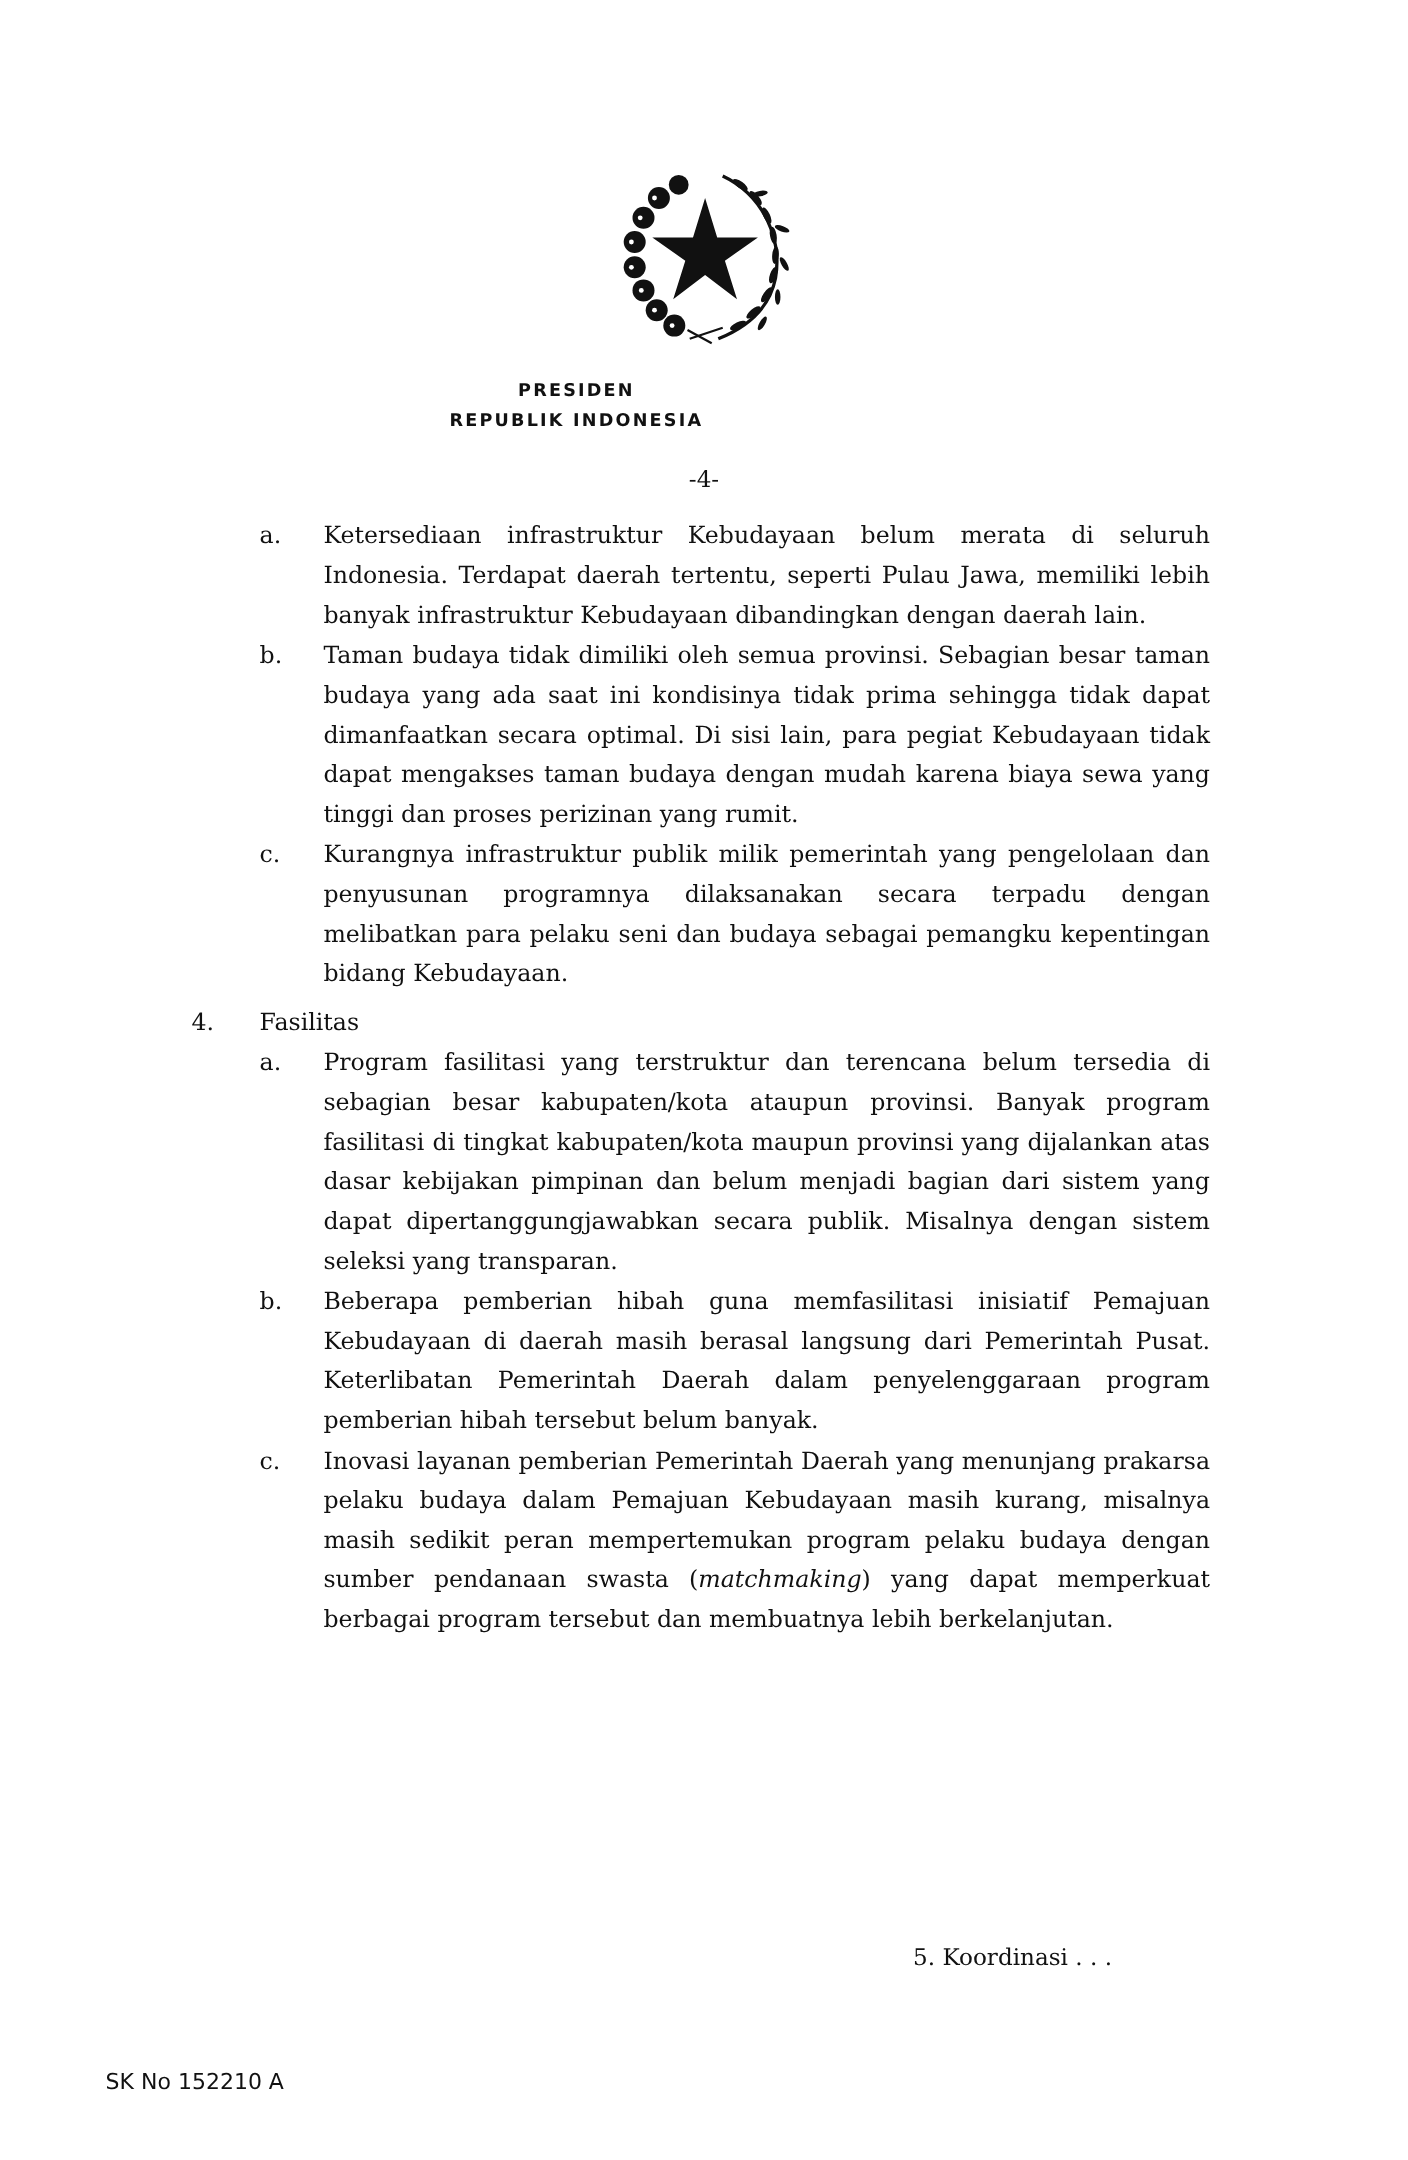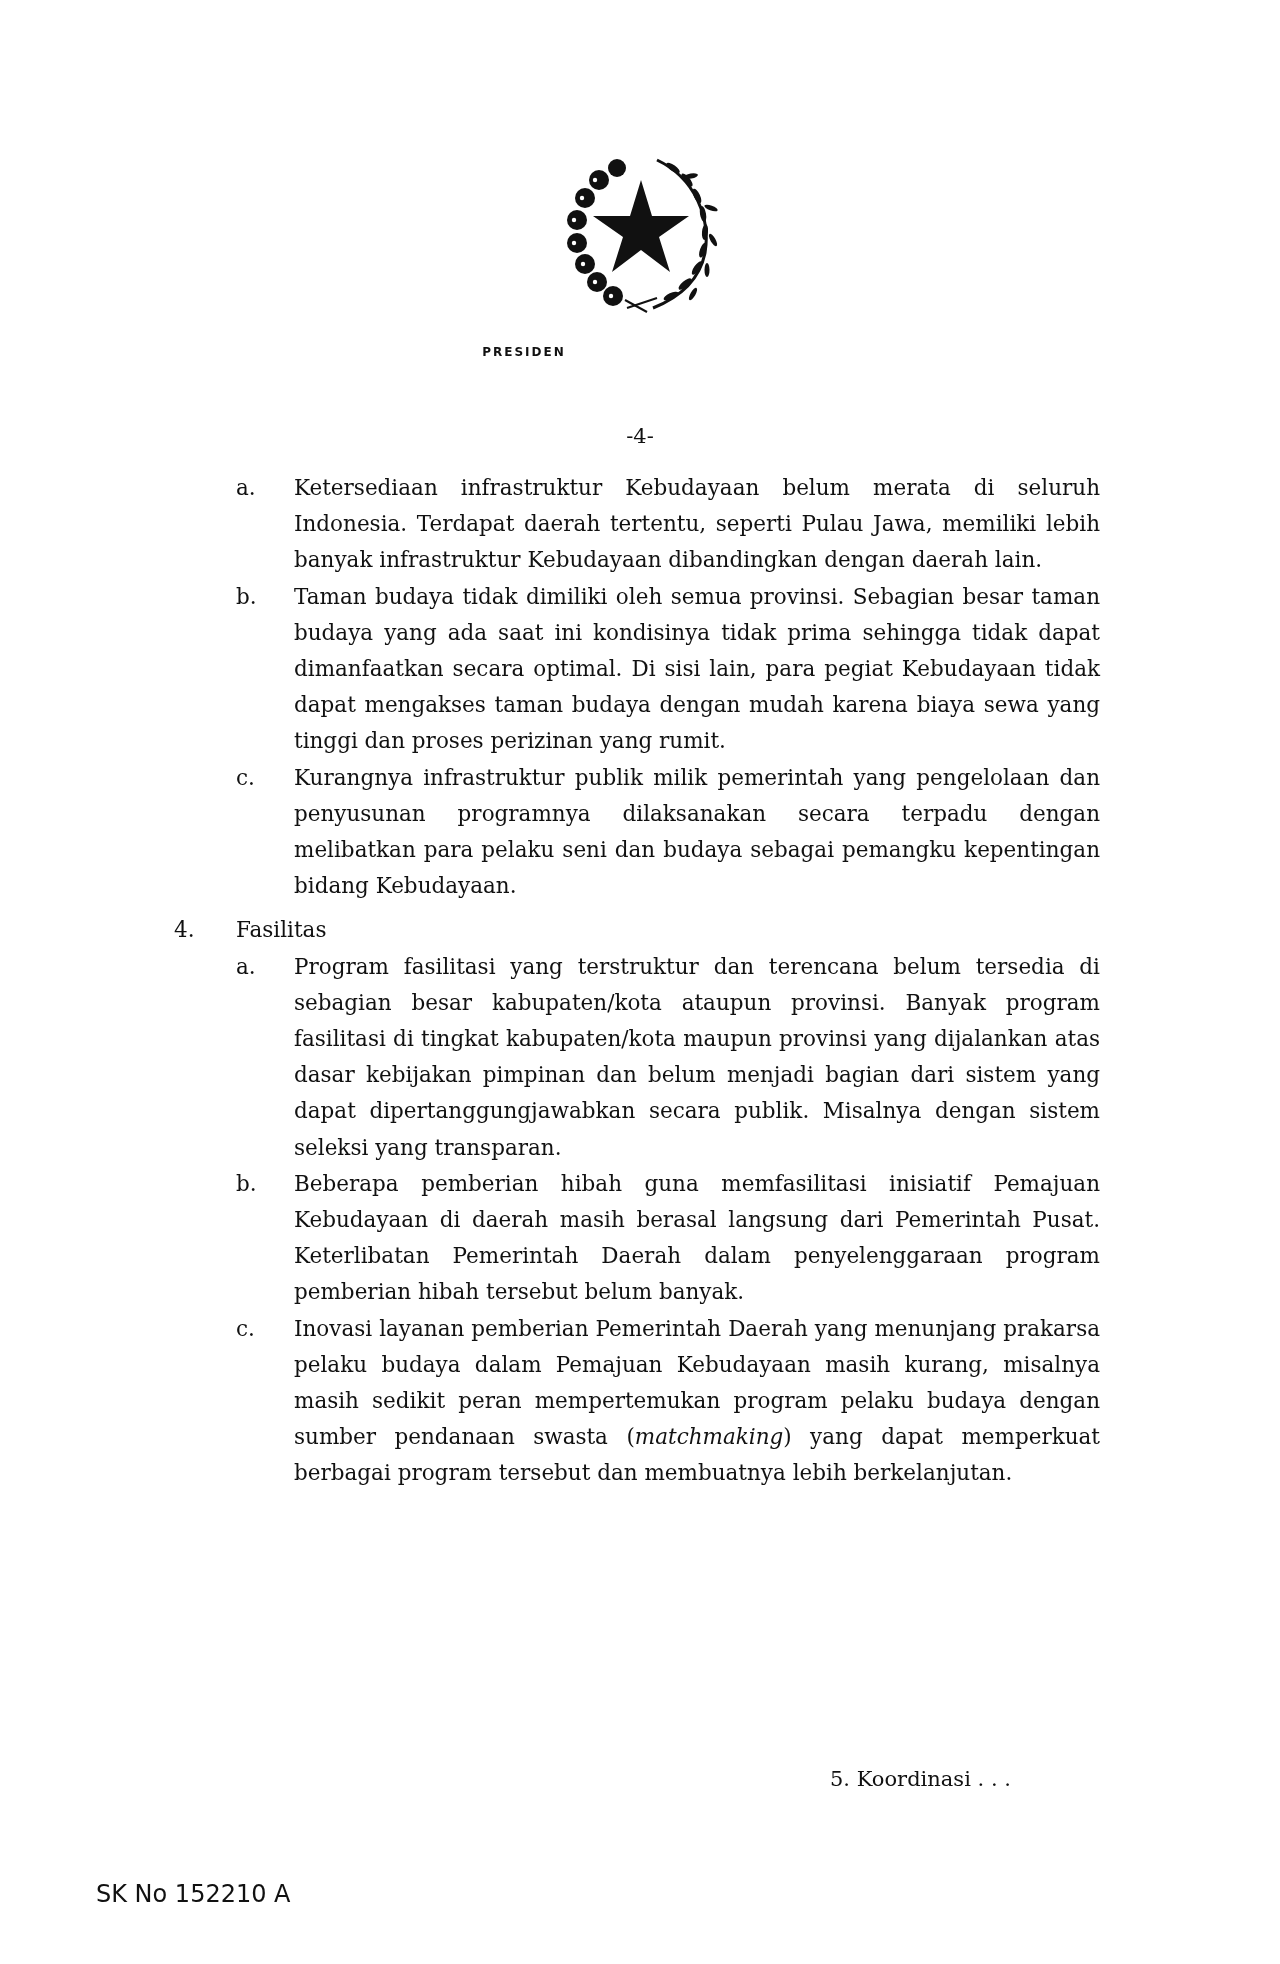--- a/index.html
+++ b/index.html
@@ -28,21 +28,21 @@
       width: 170px;
       height: 172px;
     }
     .header-title {
       position: absolute;
       left: 0;
       width: 1048px;
       text-align: center;
       font-family: "DejaVu Sans", "Liberation Sans", sans-serif;
       font-weight: bold;
-      font-size: 12px;
+      font-size: 16px;
       letter-spacing: 2px;
       color: #111;
     }
     .header-title.l1 { top: 345px; }
     .header-title.l2 { top: 372px; }
     .page-number {
       position: absolute;
       left: 0;
       width: 1280px;
       top: 424px;
@@ -82,21 +82,21 @@
       position: absolute;
       left: 830px;
       top: 1767px;
       font-size: 21px;
     }
     .doc-code {
       position: absolute;
       left: 96px;
       top: 1880px;
       font-family: "DejaVu Sans", "Liberation Sans", sans-serif;
-      font-size: 24px;
+      font-size: 20px;
     }
     em { font-style: italic; }
   </style>
 </head>
 <body>
 
 <div class="page">
 
   <svg class="emblem" viewBox="0 0 170 172" xmlns="http://www.w3.org/2000/svg">
 
@@ -137,20 +137,21 @@
       <ellipse cx="116" cy="148" rx="8" ry="3" transform="rotate(155 116 148)"></ellipse>
       <ellipse cx="136" cy="28" rx="7" ry="2.5" transform="rotate(-10 136 28)"></ellipse>
       <ellipse cx="156" cy="60" rx="7" ry="2.5" transform="rotate(20 156 60)"></ellipse>
       <ellipse cx="158" cy="92" rx="7" ry="2.5" transform="rotate(60 158 92)"></ellipse>
       <ellipse cx="152" cy="122" rx="7" ry="2.5" transform="rotate(90 152 122)"></ellipse>
       <ellipse cx="138" cy="146" rx="7" ry="2.5" transform="rotate(120 138 146)"></ellipse>
     </g>
   </svg>
 
   <div class="header-title l1">PRESIDEN</div>
+  <div class="header-title l2">REPUBLIK INDONESIA</div>
   <div class="page-number">-4-</div>
 
   <div class="body-text">
 
     <div class="sub-top" style="margin-left:58px;">
       <div class="item">
         <span class="label">a.</span>
         <span>Ketersediaan infrastruktur Kebudayaan belum merata di seluruh Indonesia. Terdapat daerah tertentu, seperti Pulau Jawa, memiliki lebih banyak infrastruktur Kebudayaan dibandingkan dengan daerah lain.</span>
       </div>
       <div class="item">

